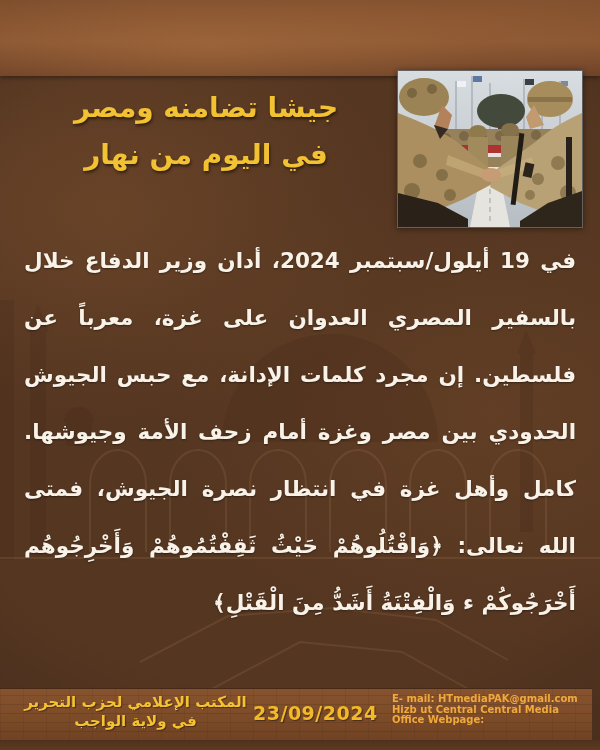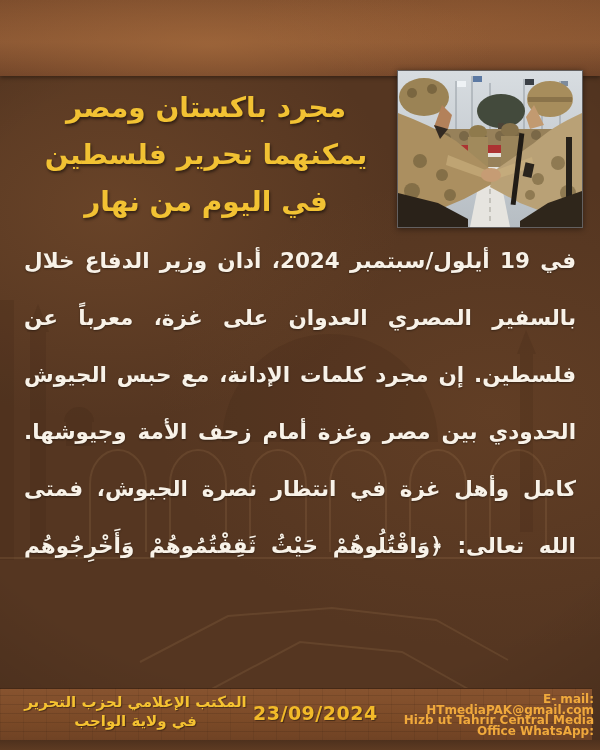--- a/index.html
+++ b/index.html
@@ -54,22 +54,22 @@
     position:absolute;left:18px;top:4px;width:235px;direction:rtl;text-align:center;
     color:#f5c231;font-weight:bold;font-size:15px;line-height:19px;
     text-shadow:1px 1px 1px rgba(0,0,0,.4);
   }
   .date{
     position:absolute;left:253px;top:13px;width:125px;text-align:left;
     color:#f2ba29;font-weight:bold;font-size:19px;letter-spacing:.5px;
     text-shadow:1px 1px 1px rgba(0,0,0,.4);
   }
   .contact{
-    position:absolute;left:392px;top:5px;width:202px;text-align:right;
-    color:#f0a93c;font-weight:bold;font-size:12px;line-height:10.5px;
+    position:absolute;left:392px;top:5px;width:202px;text-align:left;
+    color:#f0a93c;font-weight:bold;font-size:10px;line-height:10.5px;
   }
   .bottom-strip{
     position:absolute;left:0;top:740px;width:600px;height:10px;
     background:linear-gradient(180deg,#4e311d,#5e3b22);
   }
 </style>
 </head>
 <body>
 
 <div class="poster">
@@ -94,22 +94,21 @@
       <path d="M330,282 L330,214 A28,34 0 0 1 386,214 L386,282"></path>
       <path d="M410,282 L410,214 A28,34 0 0 1 466,214 L466,282"></path>
       <path d="M490,282 L490,214 A28,34 0 0 1 546,214 L546,282"></path>
       <line x1="0" y1="288" x2="600" y2="288"></line>
       <polyline points="140,392 228,346 332,338 436,350 508,390"></polyline>
       <polyline points="210,420 300,372 402,382 470,420"></polyline>
     </g>
   </svg>
 
   <div class="headline">
-    <div>مجرد باكستان ومصر</div>
-    <div>يمكنهما تحرير فلسطين</div>
+    <div>جيشا تضامنه ومصر</div>
     <div>في اليوم من نهار</div>
   </div>
 
   <div class="photo">
     <svg viewBox="0 0 184 156">
       <defs>
         <linearGradient id="sky" x1="0" y1="0" x2="0" y2="1">
           <stop offset="0" stop-color="#d8dde1"></stop>
             <stop offset="1" stop-color="#b6bdc3"></stop>
         </linearGradient>
@@ -188,29 +187,30 @@
     </svg>
   </div>
 
   <div class="body-text">
     <div class="bline">في 19 أيلول/سبتمبر 2024، أدان وزير الدفاع خلال لقائه</div>
     <div class="bline">بالسفير المصري العدوان على غزة، معرباً عن تضامنه الكامل مع</div>
     <div class="bline">فلسطين. إن مجرد كلمات الإدانة، مع حبس الجيوش القادرة،</div>
     <div class="bline">الحدودي بين مصر وغزة أمام زحف الأمة وجيوشها. لقد مر عام</div>
     <div class="bline">كامل وأهل غزة في انتظار نصرة الجيوش، فمتى ينتصرون؟! قال</div>
     <div class="bline">الله تعالى: ﴿وَاقْتُلُوهُمْ حَيْثُ ثَقِفْتُمُوهُمْ وَأَخْرِجُوهُم مِّنْ حَيْثُ</div>
+    <div class="bline last">أَخْرَجُوكُمْ ء وَالْفِتْنَةُ أَشَدُّ مِنَ الْقَتْلِ﴾</div>
   </div>
 
   <div class="footer">
     <div class="office">
       <div>المكتب الإعلامي لحزب التحرير</div>
       <div>في ولاية الواجب</div>
     </div>
     <div class="date">23/09/2024</div>
     <div class="contact">
       <div>E- mail: HTmediaPAK@gmail.com</div>
-      <div>Hizb ut Tahrir Central Media Office WhatsApp:</div>
+      <div>Hizb ut Central Central Media Office Webpage:</div>
     </div>
   </div>
 
   <div class="bottom-strip"></div>
 
 </div>
 
 </body></html>

